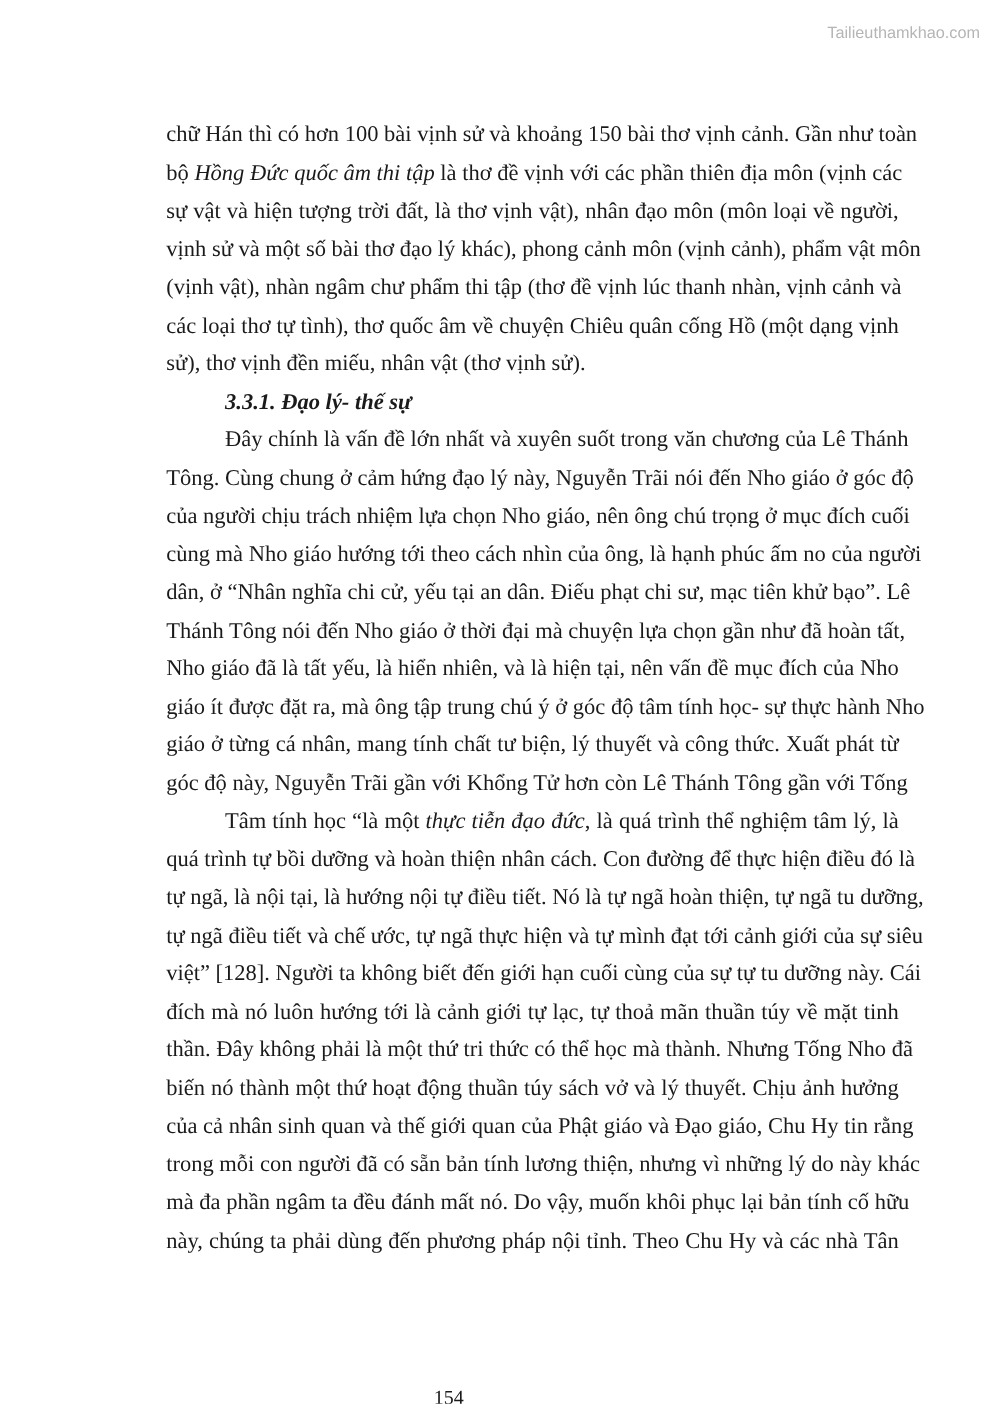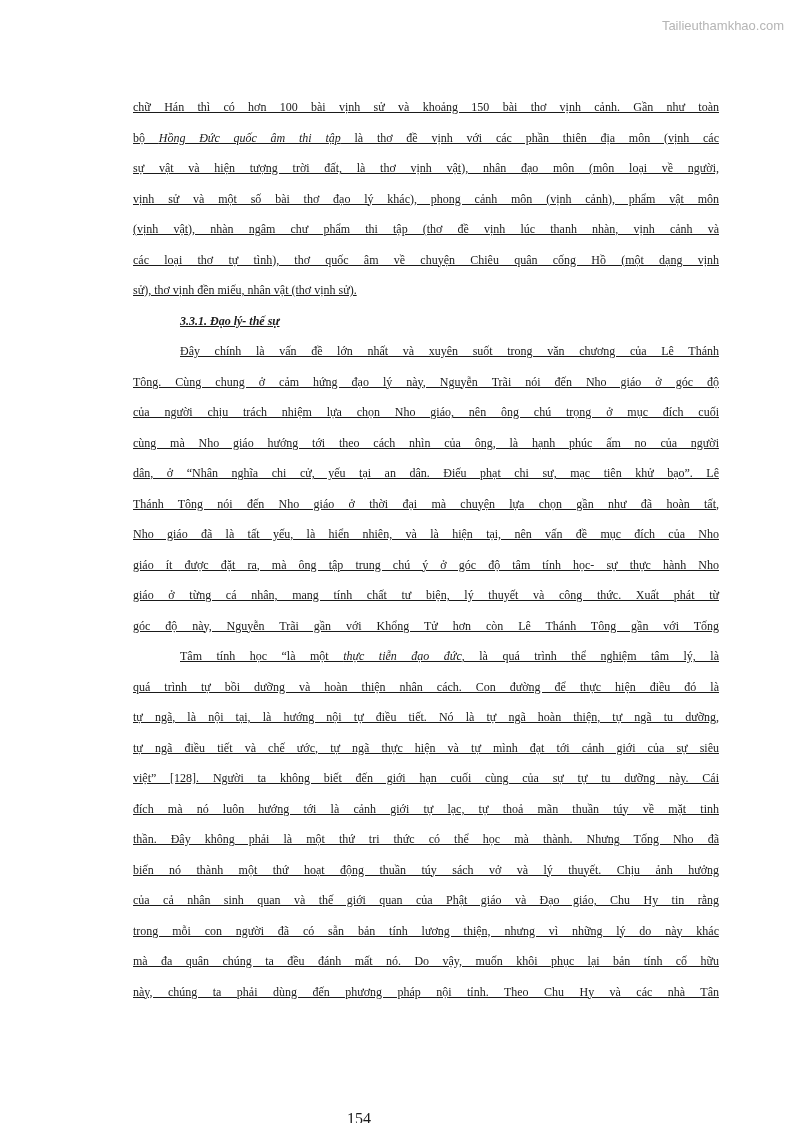--- a/index.html
+++ b/index.html
@@ -27,25 +27,24 @@
     .page {
       position: absolute;
       left: 133px;
       top: 92px;
       width: 586px;
     }
     .line {
       position: relative;
       height: 30.5px;
       line-height: 30.5px;
-      font-size: 12px;
+      font-size: 18px;
       white-space: nowrap;
       text-align: justify;
       text-align-last: justify;
-      text-decoration: underline;
     }
     .line.last {
       text-align-last: left;
     }
     .line.indent {
       padding-left: 47px;
     }
     .heading {
       font-weight: bold;
       font-style: italic;
@@ -97,19 +96,19 @@
     <div class="line indent"><span>Tâm tính học “là một </span><i>thực tiễn đạo đức</i><span>, là quá trình thể nghiệm tâm lý, là</span></div>
     <div class="line">quá trình tự bồi dưỡng và hoàn thiện nhân cách.  Con đường để thực hiện điều đó là</div>
     <div class="line">tự ngã, là nội tại, là hướng nội tự điều tiết. Nó là tự ngã hoàn thiện, tự ngã tu dưỡng,</div>
     <div class="line">tự ngã điều tiết và chế ước, tự ngã thực hiện và tự mình đạt tới cảnh giới của sự siêu</div>
     <div class="line">việt” [128]. Người ta không biết đến giới hạn cuối cùng của sự tự tu dưỡng này. Cái</div>
     <div class="line">đích mà nó luôn hướng tới là cảnh giới tự lạc, tự thoả mãn thuần túy về mặt tinh</div>
     <div class="line">thần. Đây không phải là một thứ tri thức có thể học mà thành. Nhưng Tống Nho đã</div>
     <div class="line">biến nó thành một thứ hoạt động thuần túy sách vở và lý thuyết. Chịu ảnh hưởng</div>
     <div class="line">của cả nhân sinh quan và thế giới quan của Phật giáo và Đạo giáo, Chu Hy tin rằng</div>
     <div class="line">trong mỗi con người đã có sẵn bản tính lương thiện, nhưng vì những lý do này khác</div>
-    <div class="line">mà đa quân chúng ta đều đánh mất nó. Do vậy, muốn khôi phục lại bản tính cố hữu</div>
+    <div class="line">mà đa phần ngâm ta đều đánh mất nó. Do vậy, muốn khôi phục lại bản tính cố hữu</div>
     <div class="line">này, chúng ta phải dùng đến phương pháp nội tỉnh. Theo Chu Hy và các nhà Tân</div>
   </div>
 
 </div>
 
 <div class="page-number">154</div>
 
 </body></html>

